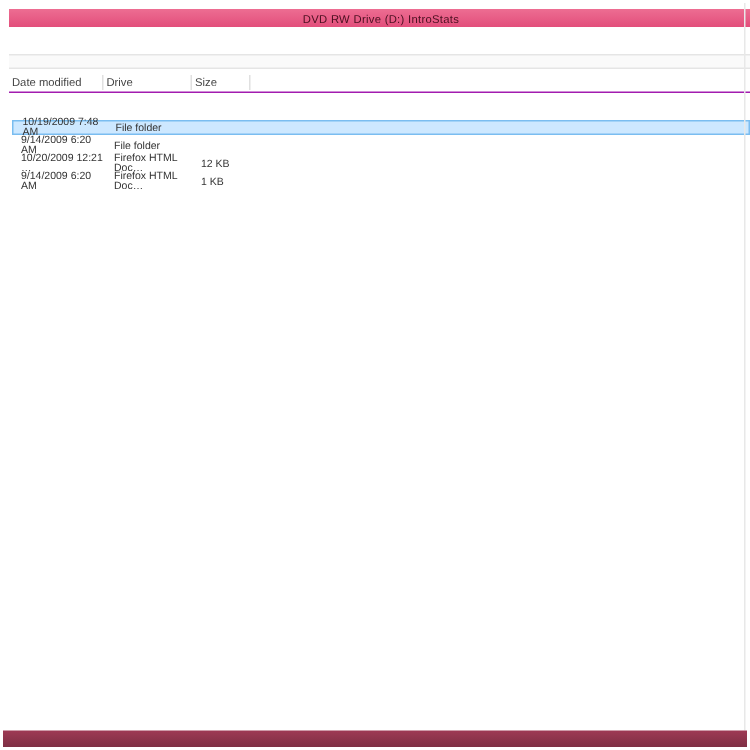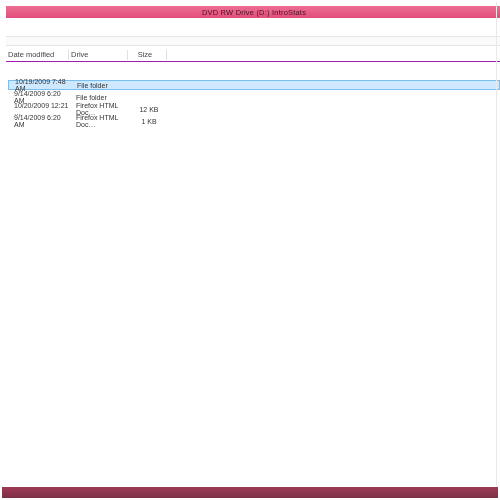--- a/index.html
+++ b/index.html
@@ -29,21 +29,21 @@
     display: flex;
     height: 14px;
     align-items: center;
     color: #444;
     font-size: 7.5px;
     border-bottom: 1px solid #a21caf;
     padding-left: 0;
   }
   .col-date { width: 58px; }
   .col-type { width: 54px; }
-  .col-size { width: 34px; text-align: center; padding-right: 4px; }
+  .col-size { width: 34px; text-align: left; padding-right: 4px; }
   .sep {
     width: 1px;
     height: 10px;
     background: #e0e0e0;
     margin: 0 0;
   }
   .rows {
     padding-top: 14px;
   }
   .row {

